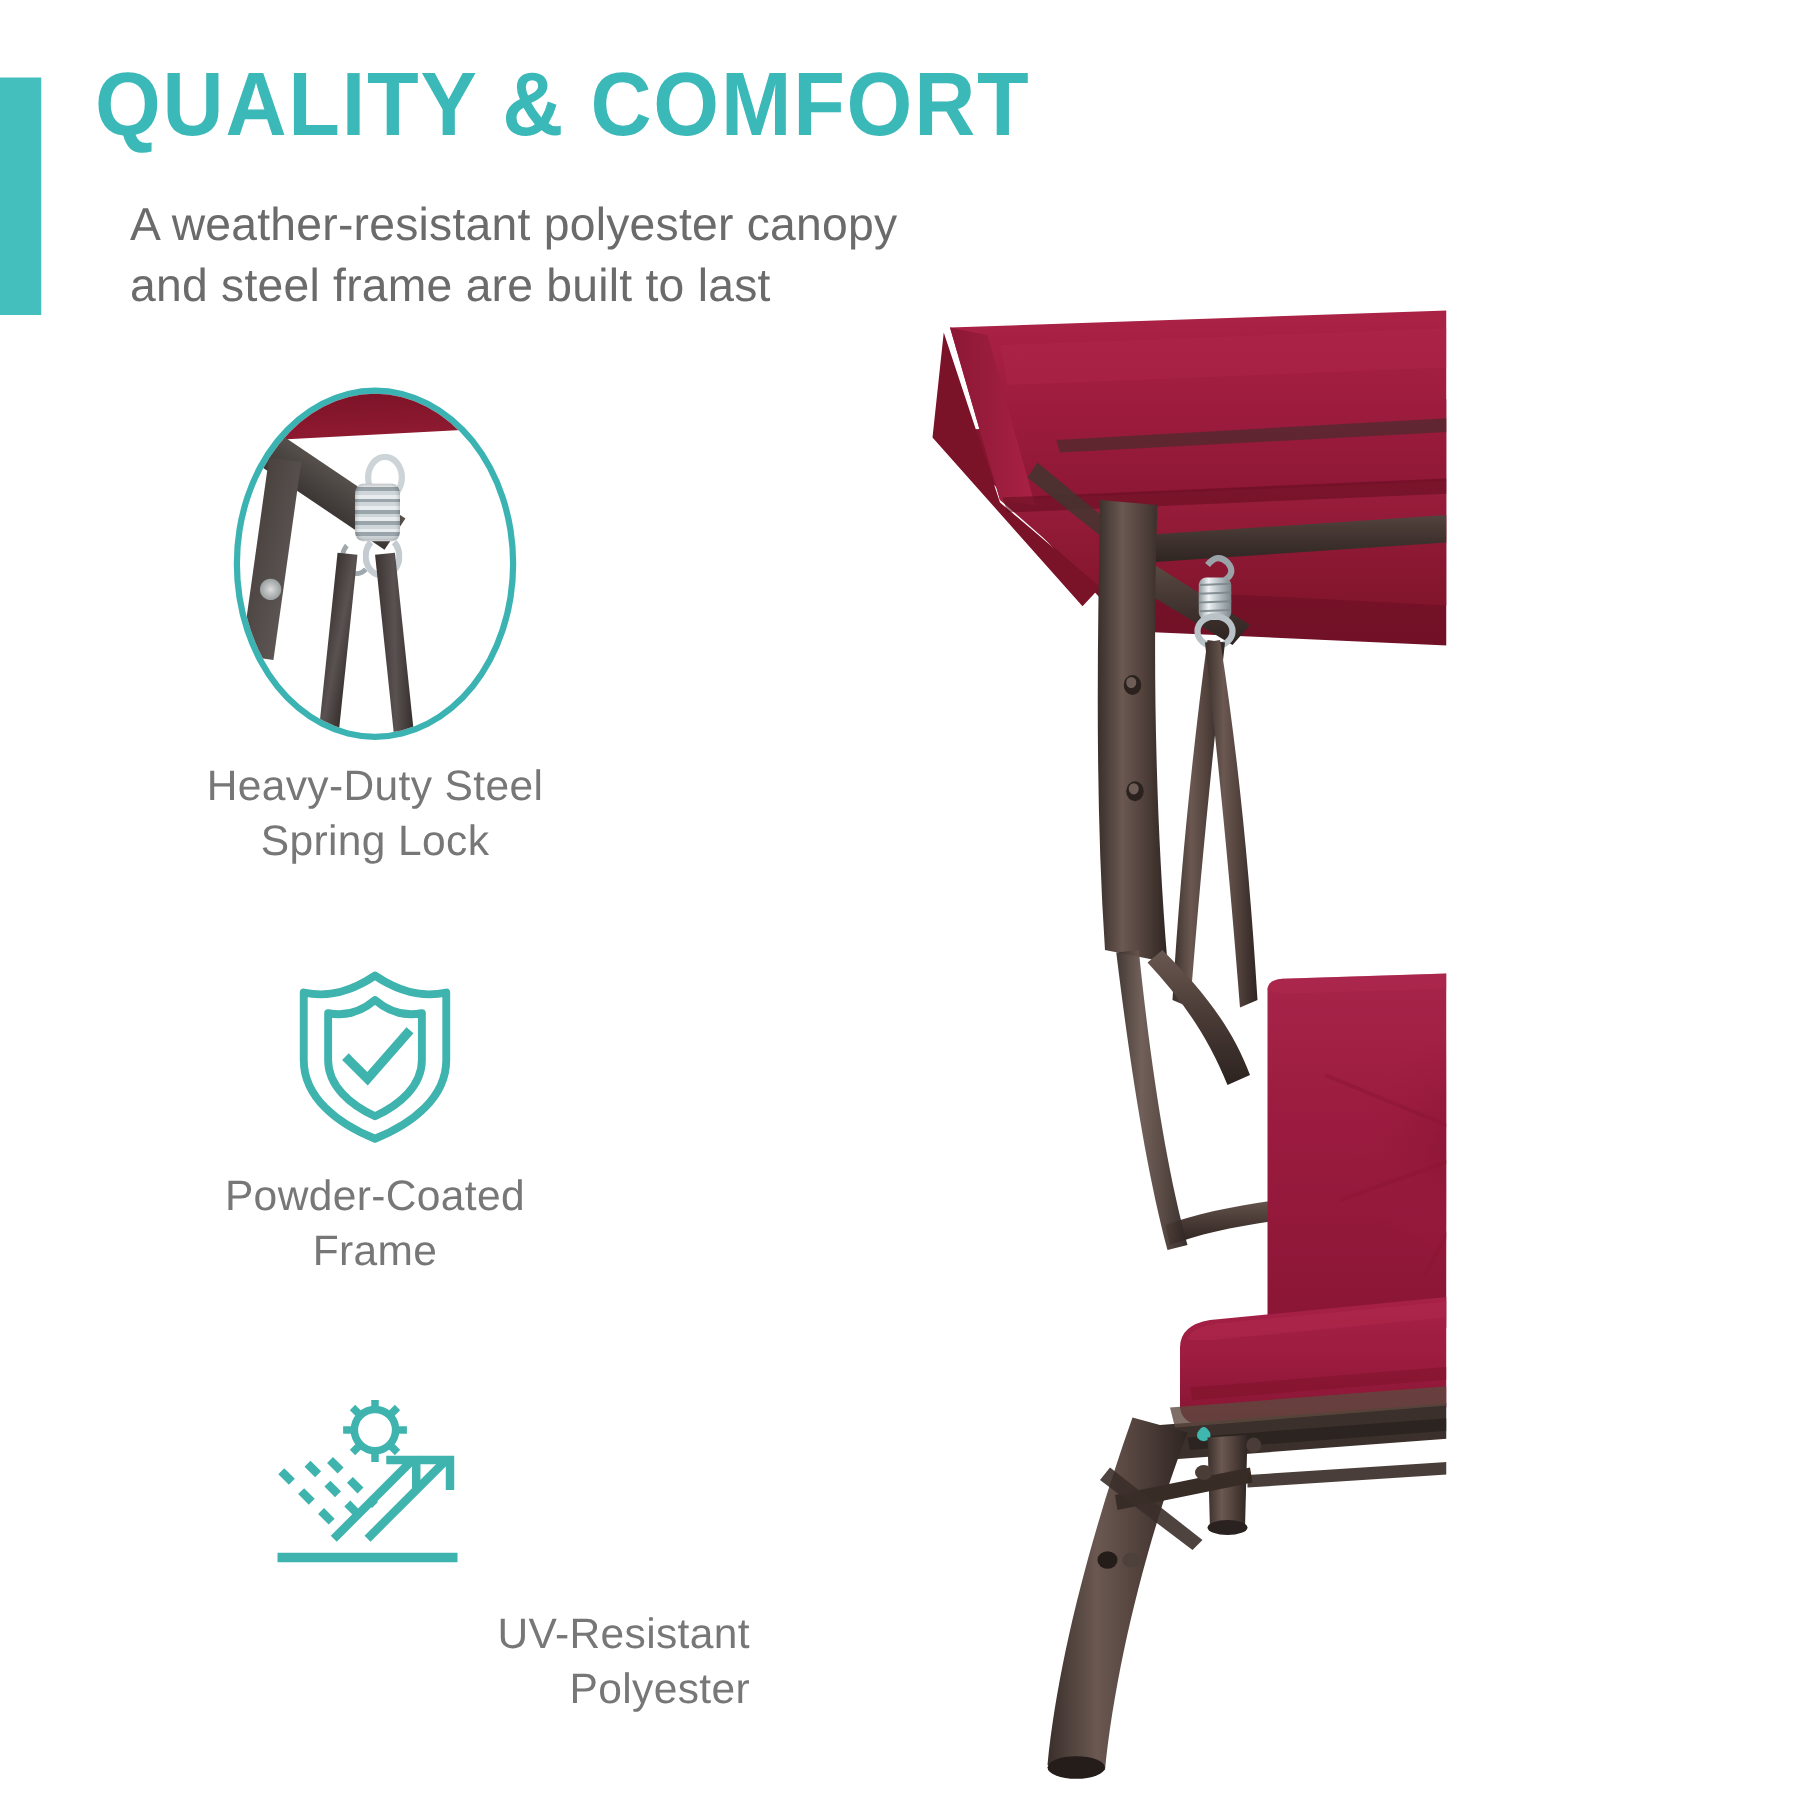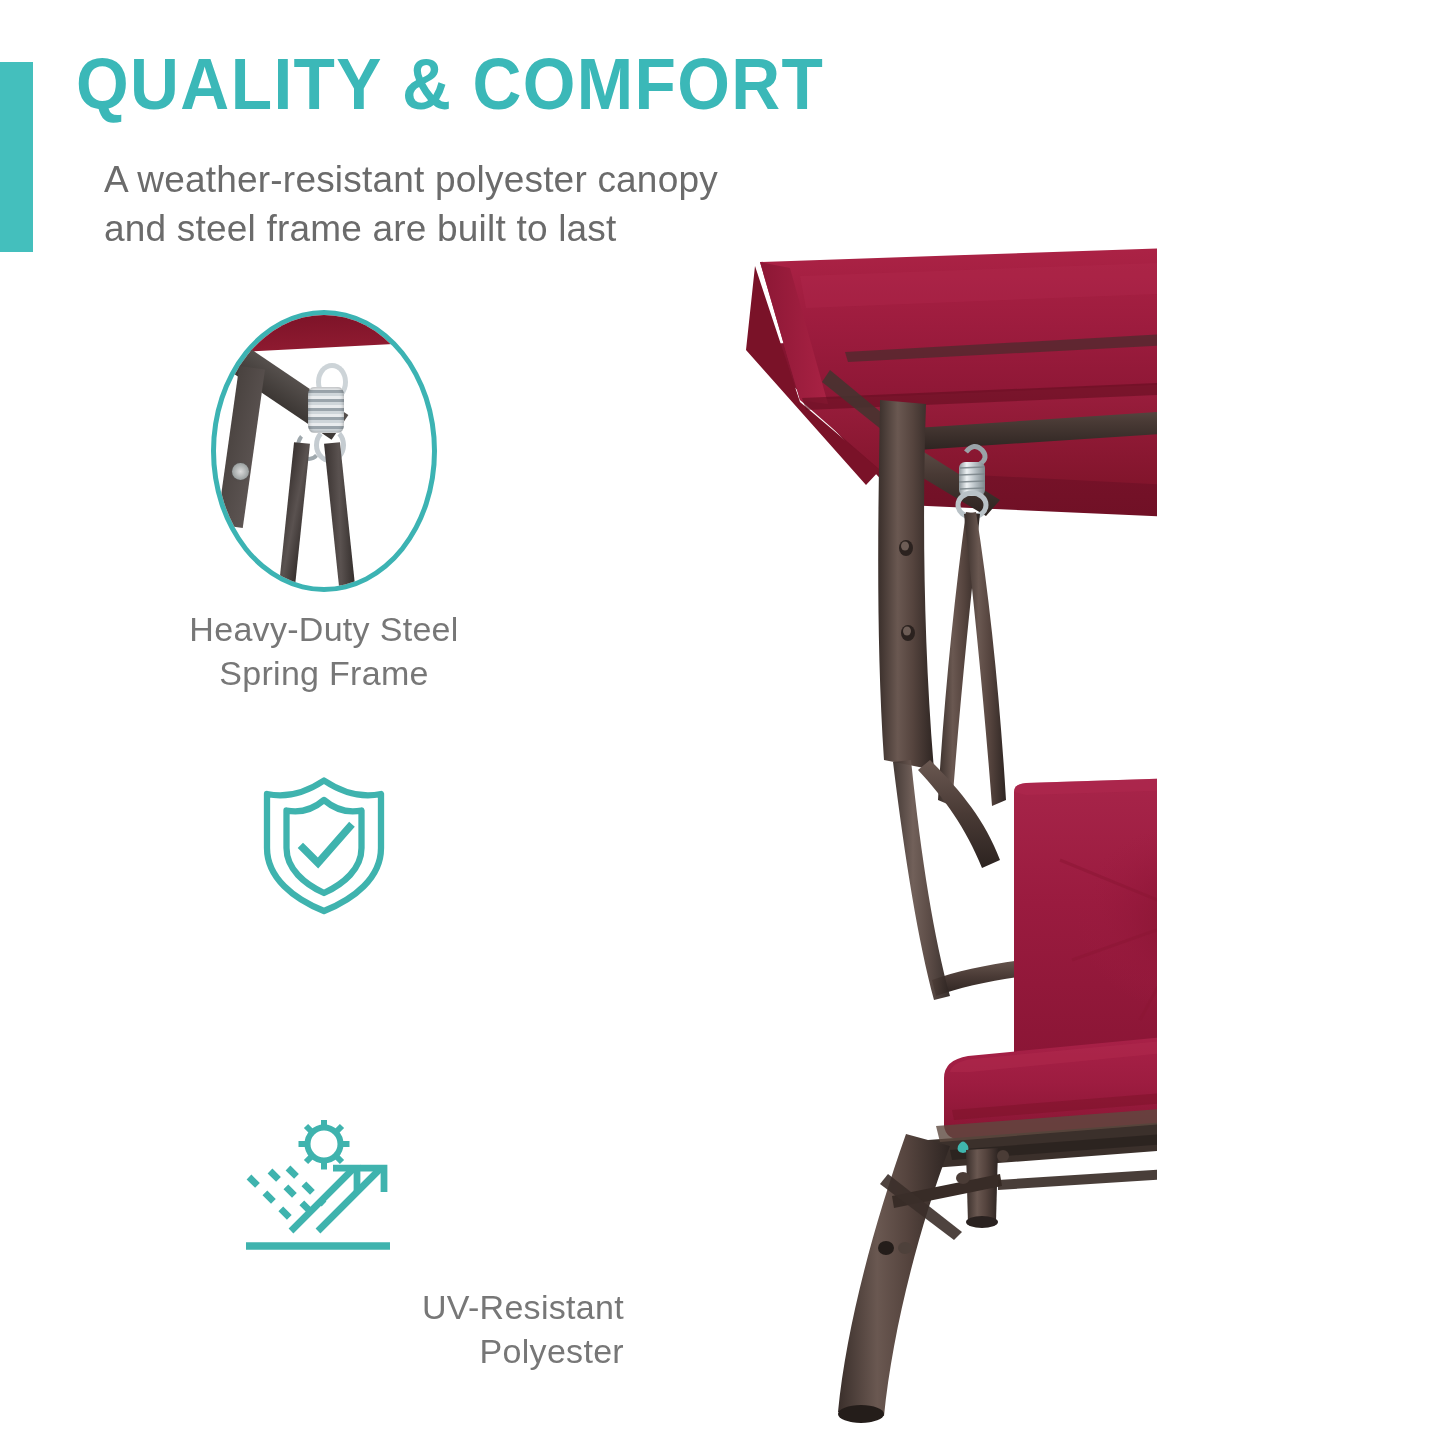--- a/index.html
+++ b/index.html
@@ -30,21 +30,21 @@
     position:absolute;left:76px;top:155px;
     font-size:37px;line-height:1.33;
     font-weight:300;color:#6b6b6b;
     letter-spacing:0.2px;
     max-width:830px;
     margin-left:28px;
   }
   .subhead span{display:block;}
 
   
-  .feature{position:absolute;left:0;width:600px;text-align:center;margin-left:24px;}
+  .feature{position:absolute;left:0;width:600px;text-align:center;}
   .feature .flabel{
     font-size:34px;line-height:1.28;font-weight:300;color:#777777;
     letter-spacing:0.3px;margin-top:16px;
   }
   .feature .flabel span{display:block;}
 
   #feature-1{top:310px;}
   #feature-2{top:770px;}
   #feature-3{top:1120px;text-align:right;}
 
@@ -313,33 +313,37 @@
           <div class="pc-spring"></div>
           <div class="pc-ring-bot"></div>
           <div class="pc-hook"></div>
           <div class="pc-chain-l"></div>
           <div class="pc-chain-r"></div>
         </div>
       </div>
     </div>
     <div class="flabel">
       <span>Heavy-Duty Steel</span>
-      <span>Spring Frame</span>
+      <span>Spring Lock</span>
     </div>
   </div>
 
   <div class="feature" id="feature-2">
     <div class="icon-wrap">
       <svg class="svg-icon" width="150" height="150" viewBox="0 0 100 100">
         <path d="M12,16 C26,19 38,15 50,7 C62,15 74,19 88,16 L88,52
                  C88,72 70,86 50,94 C30,86 12,72 12,52 Z" fill="none" stroke="#3fb3ae" stroke-width="4.2" stroke-linejoin="round"></path>
         <path d="M25,27 C35,29 43,26 50,20 C57,26 65,29 75,27 L75,52
                  C75,66 63,76 50,82 C37,76 25,66 25,52 Z" fill="none" stroke="#3fb3ae" stroke-width="4.2" stroke-linejoin="round"></path>
         <path d="M36,52 L46,62 L67,38" fill="none" stroke="#3fb3ae" stroke-width="5" stroke-linecap="square" stroke-linejoin="miter"></path>
       </svg>
+    </div>
+    <div class="flabel">
+      <span>Powder-Coated</span>
+      <span>Frame</span>
     </div>
   </div>
 
   <div class="feature" id="feature-3">
     <div class="icon-wrap">
       <svg class="svg-icon" width="168" height="150" viewBox="0 0 112 100">
         <g stroke="#3fb3ae" fill="none" stroke-width="4">
 
           <circle cx="56" cy="16" r="11"></circle>
           <g stroke-width="4" stroke-linecap="butt">

